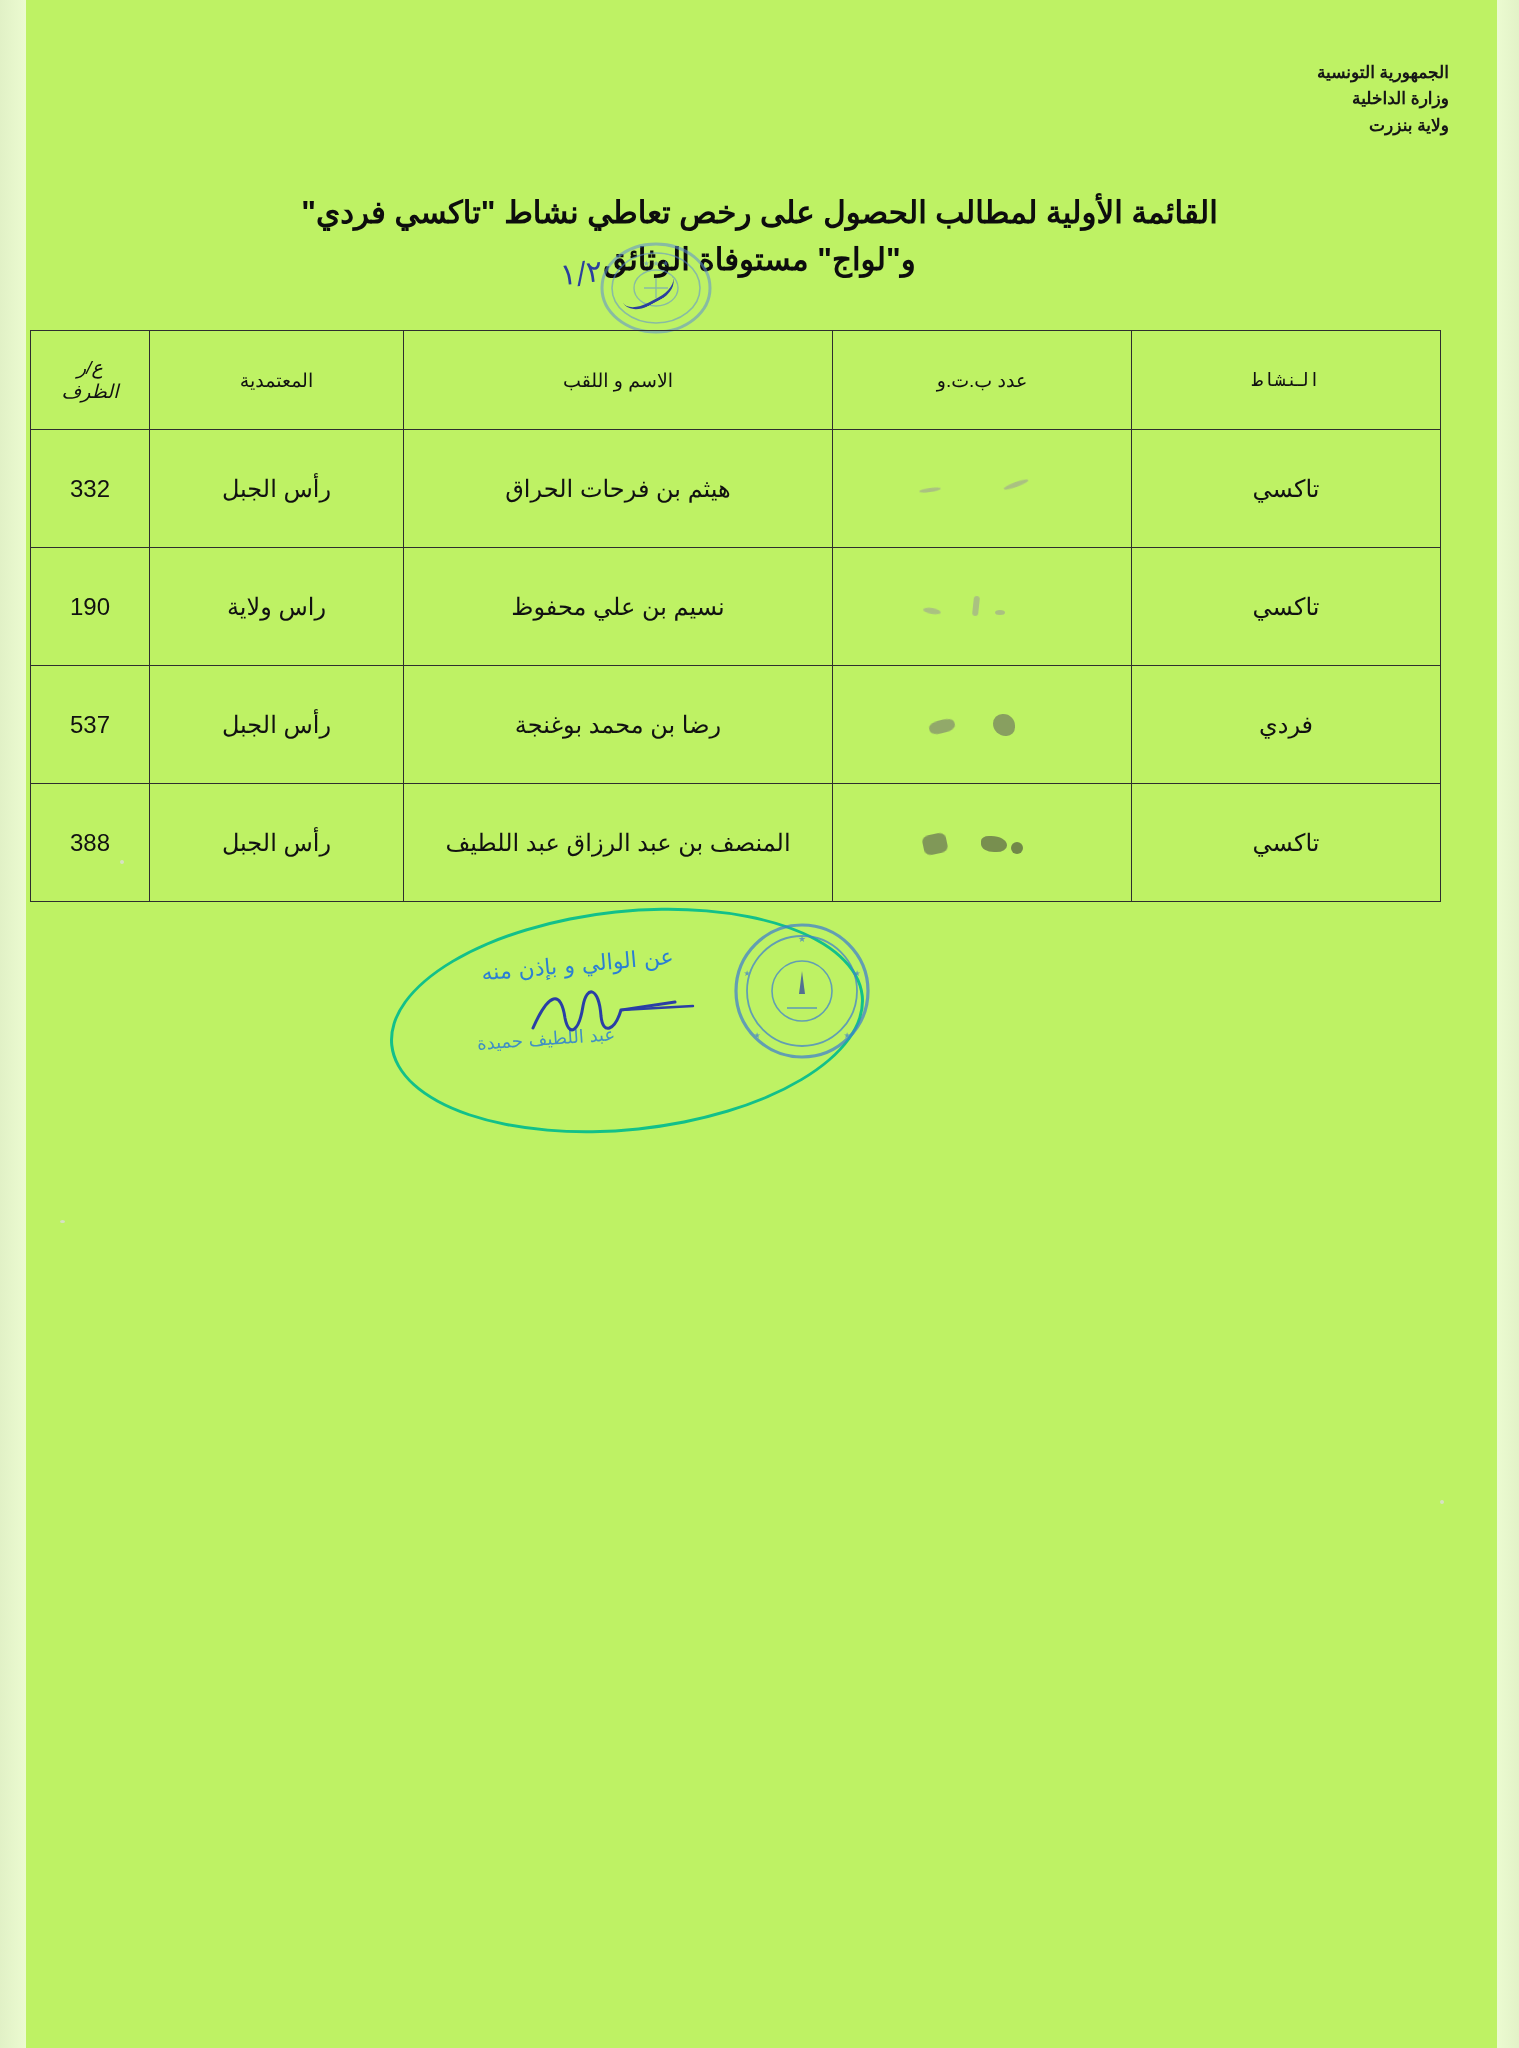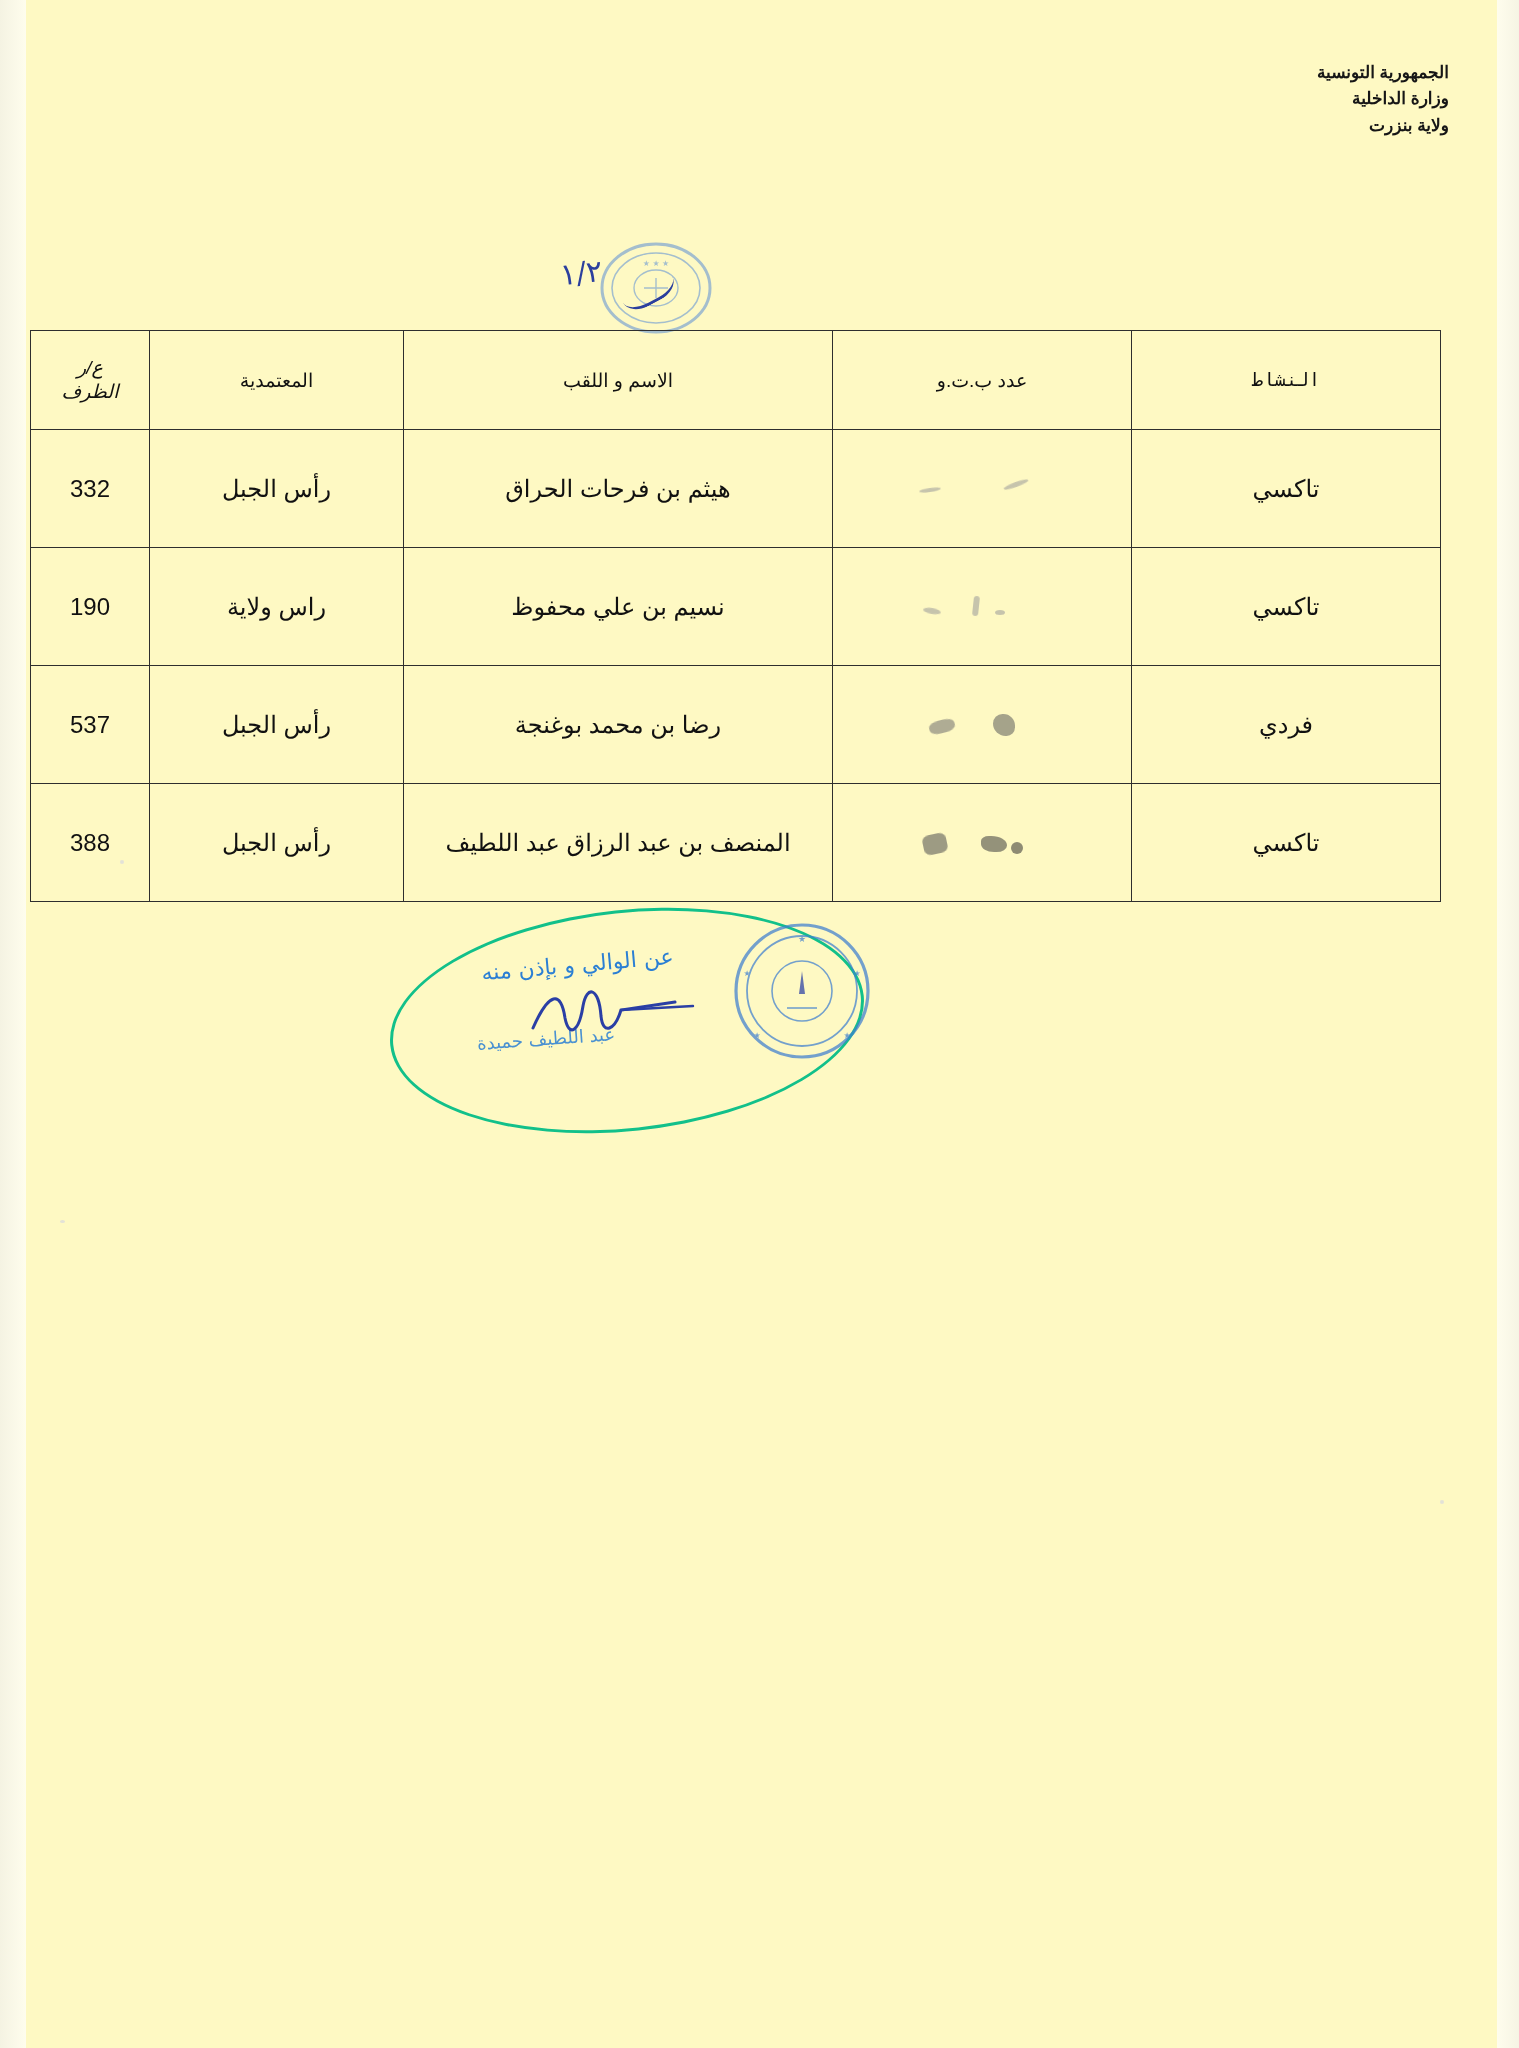--- a/index.html
+++ b/index.html
@@ -12,21 +12,21 @@
     height: 2048px;
     position: relative;
     font-family: "Liberation Sans", sans-serif;
     color: #1a1a1a;
     overflow: hidden;
   }
 
   .page {
     position: absolute;
     inset: 0;
-    background: #fef9c3;
+    background: #bef264;
     padding-left: 36px;
   }
 
   
   .scan-edge-left {
     position: absolute;
     left: 0; top: 0; bottom: 0; width: 26px;
     background: linear-gradient(to right, #f0f0f0, #ffffff);
     opacity: .7;
   }
@@ -230,20 +230,24 @@
   <div class="speck" style="left:120px;top:860px;width:4px;height:4px;"></div>
   <div class="speck" style="left:60px;top:1220px;width:5px;height:3px;"></div>
   <div class="speck" style="left:1440px;top:1500px;width:4px;height:4px;"></div>
 
   <div class="letterhead">
     <div>الجمهورية التونسية</div>
     <div>وزارة الداخلية</div>
     <div>ولاية بنزرت</div>
   </div>
 
+  <div class="doc-title">
+    <div>القائمة الأولية لمطالب الحصول على رخص تعاطي نشاط "تاكسي فردي"</div>
+    <div>و"لواج" مستوفاة الوثائق</div>
+  </div>
 
   <svg class="stamp-top" viewBox="0 0 128 104">
     <ellipse cx="64" cy="52" rx="54" ry="44" fill="none" stroke="#5c8fd6" stroke-width="3"></ellipse>
     <ellipse cx="64" cy="52" rx="44" ry="35" fill="none" stroke="#5c8fd6" stroke-width="1.6"></ellipse>
     <ellipse cx="64" cy="52" rx="22" ry="18" fill="none" stroke="#5c8fd6" stroke-width="1.4"></ellipse>
     <path d="M52 52 h24 M64 42 v20" stroke="#5c8fd6" stroke-width="1.4"></path>
     <text x="64" y="30" font-size="8" fill="#5c8fd6" text-anchor="middle" font-family="DejaVu Sans, sans-serif">★ ★ ★</text>
   </svg>
 
   <div class="page-mark">١/٢</div>

